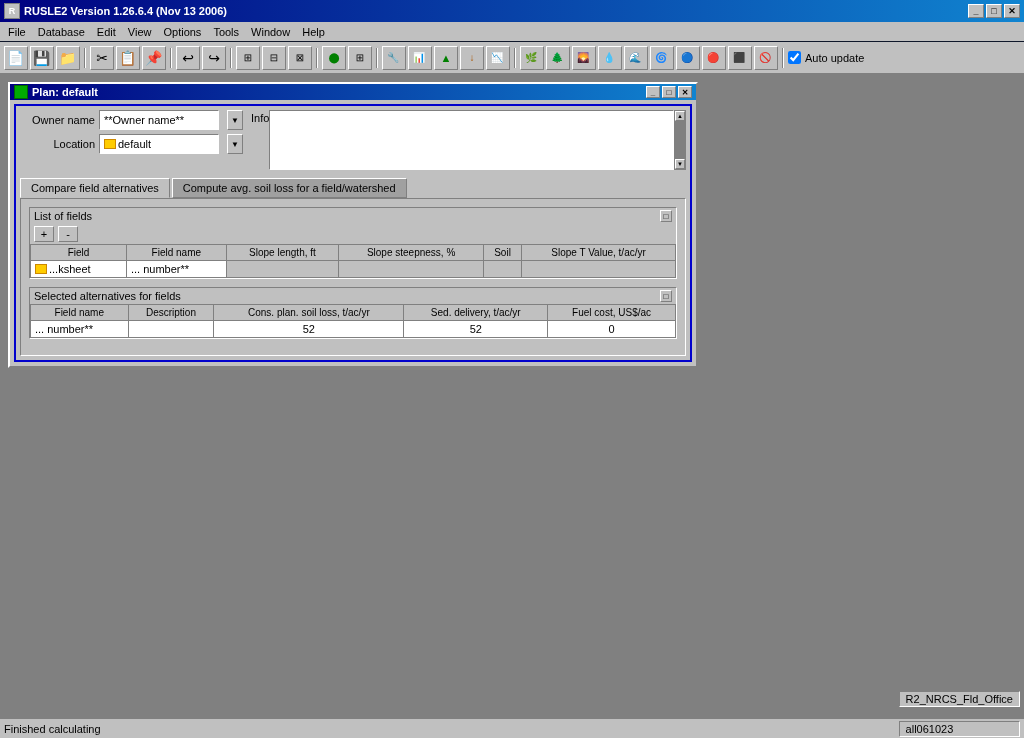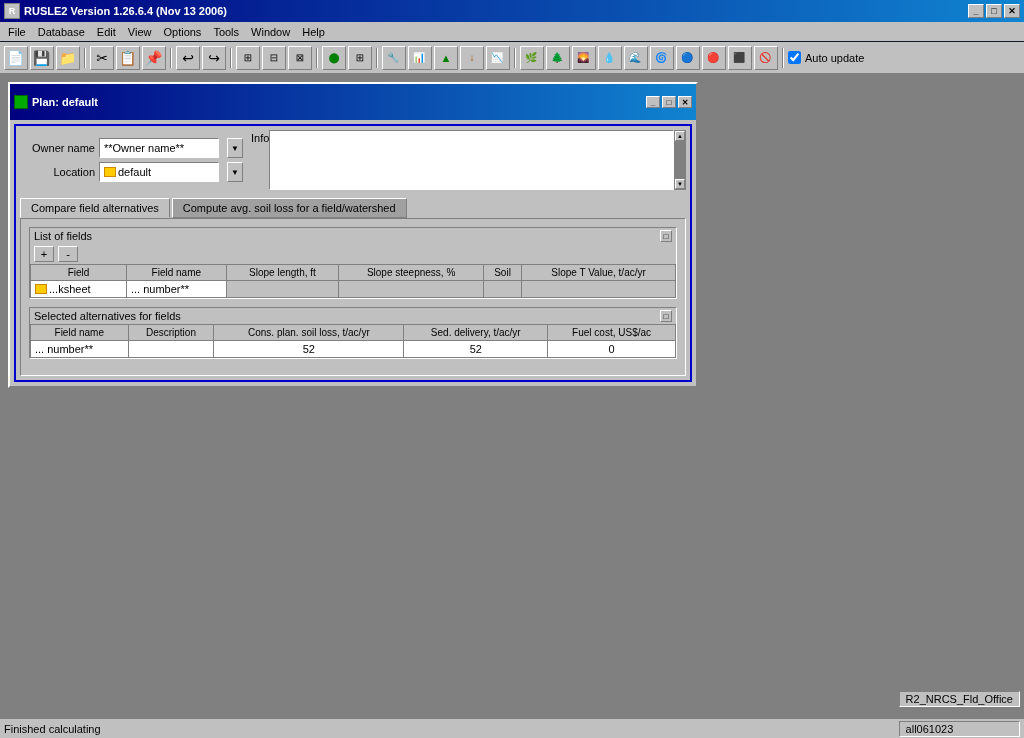--- a/index.html
+++ b/index.html
@@ -126,21 +126,21 @@
       top: 8px;
       left: 8px;
       width: 690px;
       background: #c0c0c0;
       border: 2px solid;
       border-color: #ffffff #808080 #808080 #ffffff;
     }
     .plan-title-bar {
       background: linear-gradient(to right, #000080, #1084d0);
       color: white;
-      height: 36px;
+      height: 16px;
       display: flex;
       align-items: center;
       justify-content: space-between;
       padding: 4px 4px;
       font-size: 11px;
       font-weight: bold;
     }
     .plan-title-left {
       display: flex;
       align-items: center;
@@ -173,21 +173,20 @@
     
     .form-section {
       display: flex;
       gap: 8px;
       margin-bottom: 8px;
     }
     .form-fields {
       display: flex;
       flex-direction: column;
       gap: 4px;
-      margin-top: 8px;
     }
     .form-row {
       display: flex;
       align-items: center;
       gap: 4px;
     }
     .form-label {
       text-align: right;
       width: 75px;
       font-size: 11px;

